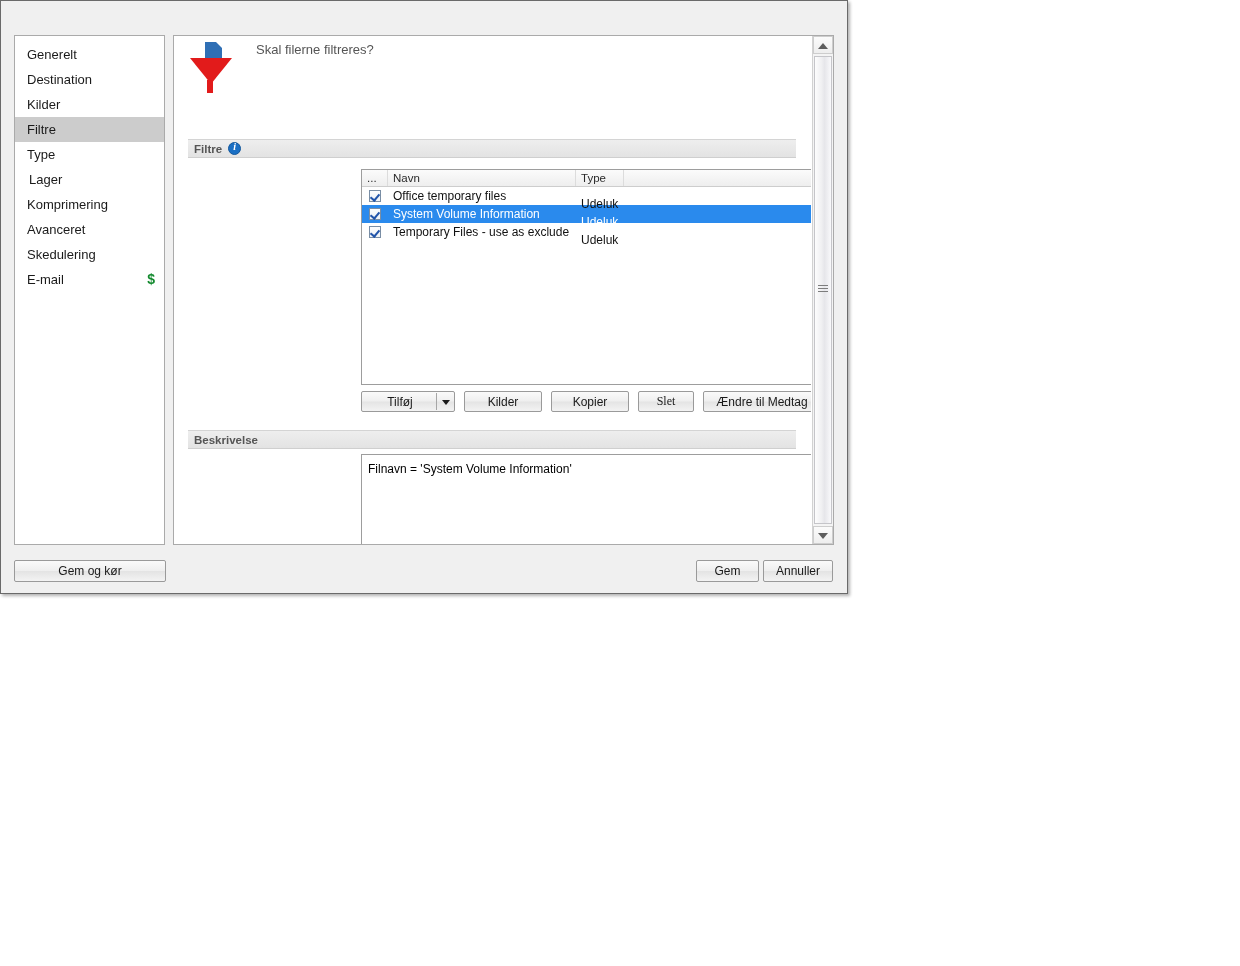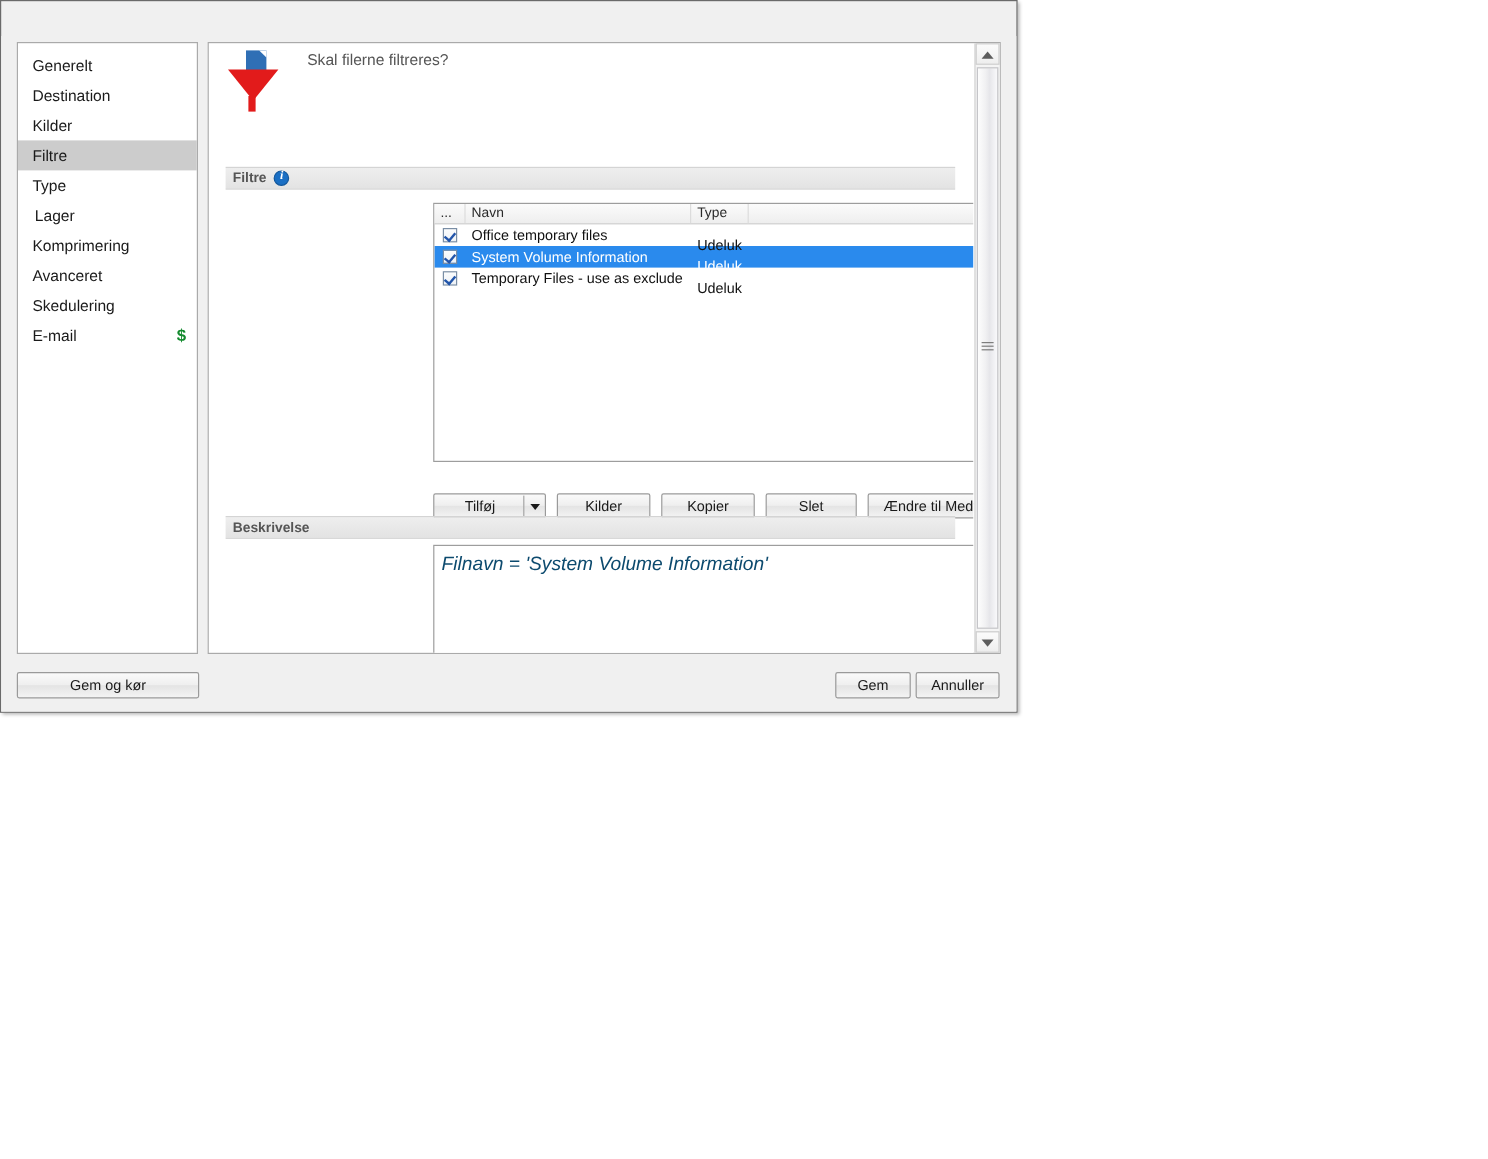--- a/index.html
+++ b/index.html
@@ -327,21 +327,20 @@
     border-width: 0 2px 2px 0;
     transform: rotate(40deg);
   }
 
   
   #action-buttons {
     position: absolute;
     left: 187px; top: 355px;
     display: flex;
     gap: 9px;
-    margin-top: 20px;
   }
   .btn {
     height: 21px;
     background: linear-gradient(to bottom, #fafafa 0%, #efefef 48%, #e4e4e4 52%, #f3f3f3 100%);
     border: 1px solid #9a9a9a;
     border-radius: 2px;
     box-sizing: border-box;
     font-size: 12px;
     color: #1a1a1a;
     display: flex;
@@ -371,41 +370,40 @@
   .btn.split .split-arrow {
     position: absolute;
     right: 4px; top: 8px;
     width: 0; height: 0;
     border-left: 4px solid transparent;
     border-right: 4px solid transparent;
     border-top: 5px solid #1a1a1a;
   }
   #btn-rediger { width: 78px; }
   #btn-kopier  { width: 78px; }
-  #btn-slet    { width: 76px; }
+  #btn-slet    { width: 56px; font-family: Liberation Serif, serif; }
   #btn-toggle  { width: 118px; }
 
   
   #description-box {
     position: absolute;
     left: 187px; top: 418px;
     width: 600px;
     height: 107px;
     background: #ffffff;
     border: 1px solid #9d9d9d;
     box-sizing: border-box;
   }
   #description-text {
     position: absolute;
     left: 6px; top: 7px;
     right: 22px;
-    font-size: 16px;
-    color: #0c4a6e;
+    font-size: 12px;
+    color: #000000;
     white-space: nowrap;
-    font-style: italic;
   }
 
   
   #panel-vscroll {
     position: absolute;
     right: 0; top: 0; bottom: 0;
     width: 21px;
     background: #f4f4f4;
     border-left: 1px solid #d2d2d2;
     box-sizing: border-box;

